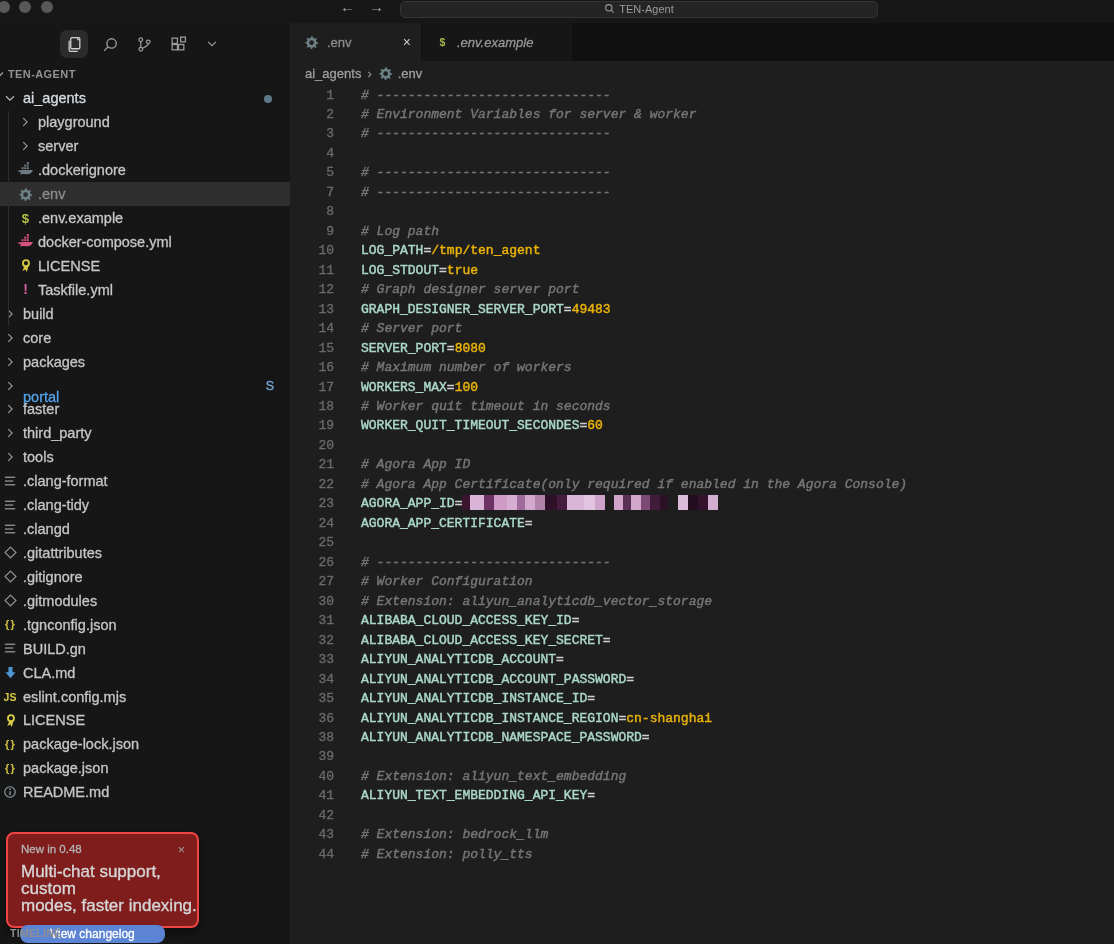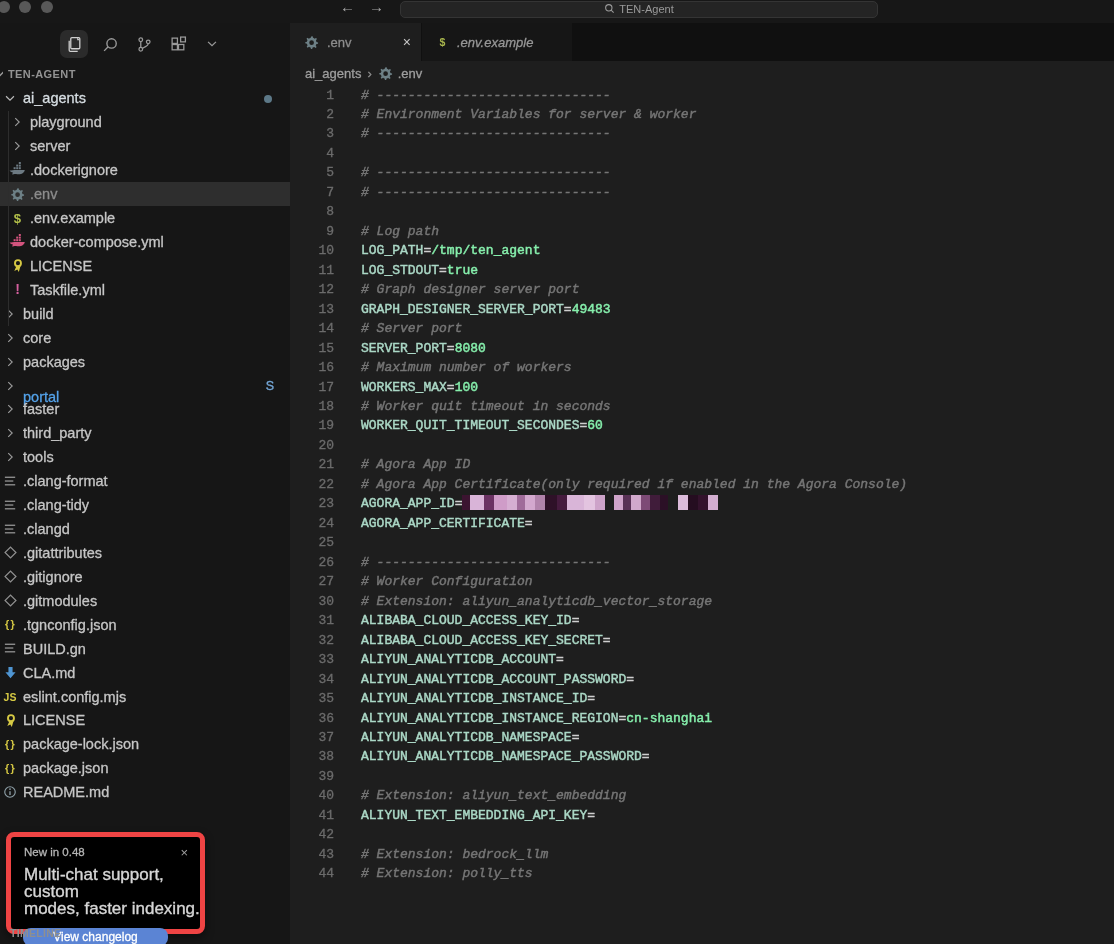--- a/index.html
+++ b/index.html
@@ -10,30 +10,30 @@
 #cmdcenter{position:absolute;left:400px;top:1px;width:476px;height:15px;background:#242424;border:1px solid #343434;border-radius:5px;color:#9a9a9a;font-size:11px;line-height:15px;text-align:center;}
 #sidebar{position:absolute;left:0;top:23px;width:290px;height:921px;background:#161616;}
 #acticons{position:absolute;left:0;top:1px;width:290px;height:40px;}
 .aic{position:absolute;top:6px;width:28px;height:28px;display:flex;align-items:center;justify-content:center;}
 .aic.active{background:#2b2b2b;border-radius:7px;}
 #exphead{position:absolute;left:8px;top:40px;height:22px;line-height:22px;color:#939393;font-size:11px;font-weight:bold;letter-spacing:0.4px;}
 #tree{position:absolute;left:0;top:63.5px;width:290px;}
 .row{height:23.93px;display:flex;align-items:center;position:relative;color:#c6c6c6;font-size:14.5px;white-space:nowrap;-webkit-text-stroke:0.3px currentColor;}
 .row .slot{width:18px;display:flex;align-items:center;justify-content:center;flex:none;}
 .row.lvl0{padding-left:1px;}
-.row.lvl1{padding-left:8px;}
+.row.lvl1{padding-left:16px;}
 .row .nm{margin-left:4px;}
 .sel{background:#2e2e2e;}
 .ignored{color:#8c8c8c;}
 .bluefile{color:#53a1e8;margin-top:23px;}
 .rootnm{color:#d6dde2;}
 .badge{position:absolute;right:16px;color:#75a8d8;font-size:12.5px;}
 .dot{position:absolute;right:18px;top:8px;width:8px;height:8px;border-radius:50%;background:#5d7988;}
 #guide{position:absolute;left:8px;top:87.5px;width:1px;height:215px;background:#2d2d2d;}
-#toast{position:absolute;left:6px;top:809px;width:189px;height:92px;background:#000000;border:5px solid #ef4444;border-radius:8px;box-shadow:0 4px 10px rgba(0,0,0,.45);}
+#toast{position:absolute;left:6px;top:809px;width:189px;height:92px;background:#7f1d1d;border:2px solid #ef4444;border-radius:8px;box-shadow:0 4px 10px rgba(0,0,0,.45);}
 #toast .th{position:absolute;left:13px;top:9px;font-size:11.5px;color:#b4b4b4;-webkit-text-stroke:0.3px #b4b4b4;}
 #toast .tx{position:absolute;right:12px;top:8px;font-size:13px;color:#a0a0a0;}
 #toast .tb{position:absolute;left:13px;top:29px;font-size:17px;line-height:17px;color:#d6d6d6;-webkit-text-stroke:0.35px currentColor;}
 #toast .btn{position:absolute;left:12px;top:67px;width:145px;height:18px;background:#5b84d4;border-radius:8px;color:#fff;font-size:12px;line-height:18px;text-align:center;margin-top:24px;-webkit-text-stroke:0.3px #fff;}
 #timeline{position:absolute;left:10px;top:904px;font-size:10.5px;font-weight:bold;letter-spacing:0.3px;color:#8f8f8f;}
 #editor{position:absolute;left:290px;top:23px;width:824px;height:921px;background:#1e1e1e;}
 #tabstrip{position:absolute;left:0;top:0;width:824px;height:38px;background:#101010;}
 .tab{position:absolute;top:0;height:38px;display:flex;align-items:center;}
 #tab1{left:0;width:131px;background:#1e1e1e;}
 #tab2{left:132px;width:150px;background:#161616;}
@@ -42,21 +42,21 @@
 #tab2 .tname{color:#969696;font-style:italic;}
 .closex{position:absolute;right:10px;color:#c8c8c8;font-size:14px;}
 #breadcrumb{position:absolute;left:0;top:38px;width:824px;height:24px;background:#1e1e1e;display:flex;align-items:center;color:#9e9e9e;font-size:13px;-webkit-text-stroke:0.3px currentColor;}
 #code{position:absolute;left:0;top:62.5px;width:824px;font-family:"Liberation Mono",monospace;font-size:13px;line-height:19.465px;-webkit-text-stroke:0.45px currentColor;}
 .cl{white-space:pre;}
 .ln{display:inline-block;width:44px;text-align:right;color:#6b6b6b;-webkit-text-stroke:0.3px #6b6b6b;}
 .lt{padding-left:27px;}
 .c{color:#757575;font-style:italic;}
 .k{color:#abd8c6;}
 .e{color:#cfcfcf;}
-.v{color:#86efac;margin-top:12px;}
+.v{color:#eab308;margin-top:12px;}
 .mb{display:inline-block;height:15px;vertical-align:middle;margin-top:-3px;}
 </style>
 </head>
 <body>
 <div id="titlebar">
   <div class="tl" style="left:-2px;"></div>
   <div class="tl" style="left:19px;"></div>
   <div class="tl" style="left:41px;"></div>
   <div class="navarr" style="left:340px;">←</div>
   <div class="navarr" style="left:369px;">→</div>
@@ -449,21 +449,20 @@
 <div class="cl"><span class="ln">25</span><span class="lt"></span></div>
 <div class="cl"><span class="ln">26</span><span class="lt"><span class="c"># ------------------------------</span></span></div>
 <div class="cl"><span class="ln">27</span><span class="lt"><span class="c"># Worker Configuration</span></span></div>
 <div class="cl"><span class="ln">30</span><span class="lt"><span class="c"># Extension: aliyun_analyticdb_vector_storage</span></span></div>
 <div class="cl"><span class="ln">31</span><span class="lt"><span class="k">ALIBABA_CLOUD_ACCESS_KEY_ID</span><span class="e">=</span></span></div>
 <div class="cl"><span class="ln">32</span><span class="lt"><span class="k">ALIBABA_CLOUD_ACCESS_KEY_SECRET</span><span class="e">=</span></span></div>
 <div class="cl"><span class="ln">33</span><span class="lt"><span class="k">ALIYUN_ANALYTICDB_ACCOUNT</span><span class="e">=</span></span></div>
 <div class="cl"><span class="ln">34</span><span class="lt"><span class="k">ALIYUN_ANALYTICDB_ACCOUNT_PASSWORD</span><span class="e">=</span></span></div>
 <div class="cl"><span class="ln">35</span><span class="lt"><span class="k">ALIYUN_ANALYTICDB_INSTANCE_ID</span><span class="e">=</span></span></div>
 <div class="cl"><span class="ln">36</span><span class="lt"><span class="k">ALIYUN_ANALYTICDB_INSTANCE_REGION</span><span class="e">=</span><span class="v">cn-shanghai</span></span></div>
-<div class="cl"><span class="ln">37</span><span class="lt"><span class="k">ALIYUN_ANALYTICDB_NAMESPACE</span><span class="e">=</span></span></div>
 <div class="cl"><span class="ln">38</span><span class="lt"><span class="k">ALIYUN_ANALYTICDB_NAMESPACE_PASSWORD</span><span class="e">=</span></span></div>
 <div class="cl"><span class="ln">39</span><span class="lt"></span></div>
 <div class="cl"><span class="ln">40</span><span class="lt"><span class="c"># Extension: aliyun_text_embedding</span></span></div>
 <div class="cl"><span class="ln">41</span><span class="lt"><span class="k">ALIYUN_TEXT_EMBEDDING_API_KEY</span><span class="e">=</span></span></div>
 <div class="cl"><span class="ln">42</span><span class="lt"></span></div>
 <div class="cl"><span class="ln">43</span><span class="lt"><span class="c"># Extension: bedrock_llm</span></span></div>
 <div class="cl"><span class="ln">44</span><span class="lt"><span class="c"># Extension: polly_tts</span></span></div>
     </div>
 </div>
 

